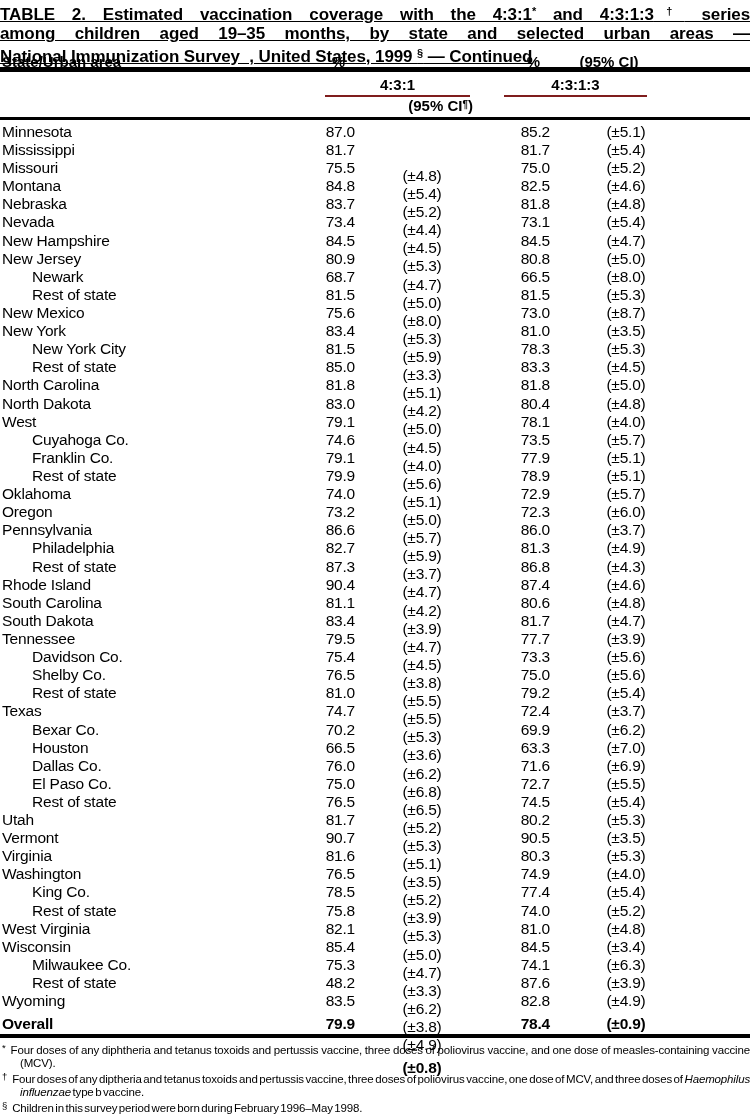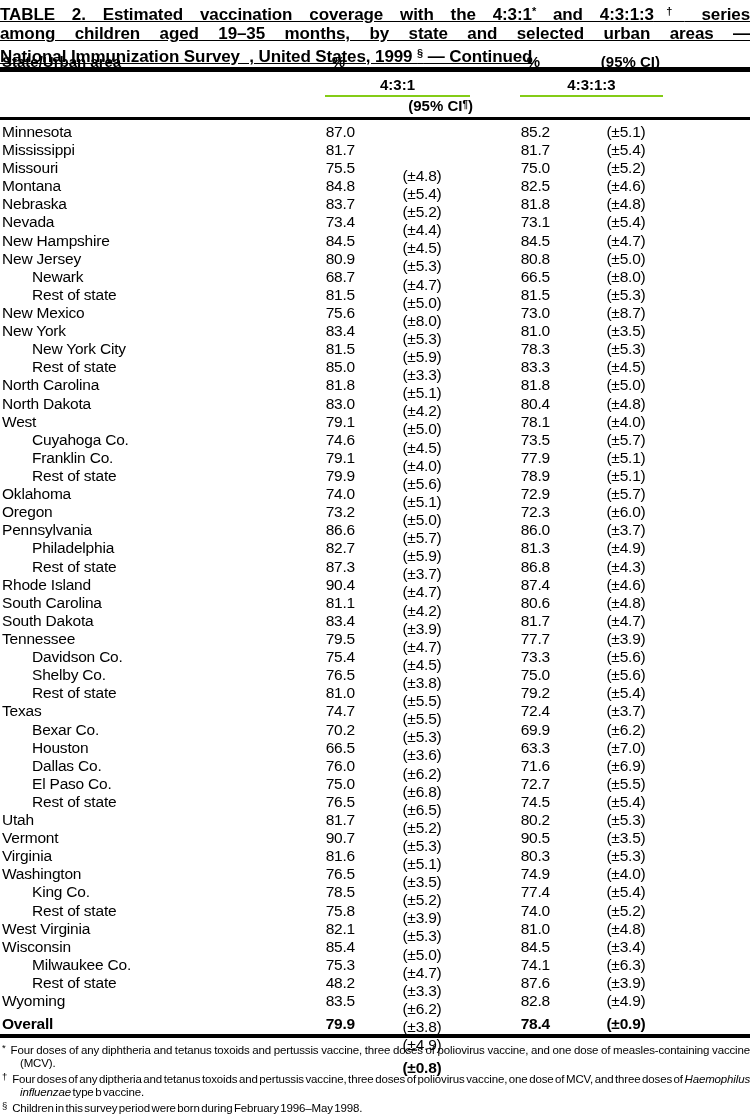--- a/index.html
+++ b/index.html
@@ -16,35 +16,35 @@
   .title-line{white-space:nowrap;}
   .title-line.justify{white-space:normal;text-align:justify;text-align-last:justify;}
   .sup{font-size:11px;vertical-align:5px;font-weight:bold;}
   
   .rule{background:#000000;width:750px;}
   .rule-thick{height:5px;margin-top:1px;}
   .rule-mid{height:3px;}
   .rule-bottom{height:4px;}
   
   .thead{position:relative;height:45px;font-weight:bold;font-size:15px;}
-  .group-hdr{position:absolute;top:4px;height:19px;line-height:17px;border-bottom:2px solid #84cc16;text-align:center;}
+  .group-hdr{position:absolute;top:4px;height:19px;line-height:17px;border-bottom:2px solid #7f1d1d;text-align:center;}
   .g1{left:325px;width:145px;}
-  .g2{left:520px;width:143px;}
+  .g2{left:504px;width:143px;}
   .col-row{position:absolute;bottom:3px;left:0;width:646px;}
   
   .grid{display:grid;grid-template-columns:300px 57px 118px 83px 120px auto;}
   .c-state{text-align:left;padding-left:2px;white-space:nowrap;}
   .c-pct{text-align:right;padding-right:2px;}
   .c-ci{text-align:center;padding-left:12px;margin-top:44px;}
   .c-pct2{text-align:right;padding-right:8px;}
   .c-ci2{text-align:center;padding-left:16px;}
   .col-row .c-pct{padding-right:12px;}
   .col-row .c-ci{text-align:right;padding-right:2px;padding-left:0;}
   .col-row .c-pct2{padding-right:18px;}
-  .col-row .c-ci2{text-align:right;padding-right:18px;padding-left:0;}
+  .col-row .c-ci2{text-align:center;padding-right:18px;padding-left:0;}
   .sup-small{font-size:10px;vertical-align:3px;}
   
   .tbody{padding-top:3px;}
   .row{height:18.12px;line-height:18.12px;font-size:15.5px;letter-spacing:-0.2px;}
   .c-state.indent{padding-left:32px;}
   .overall{font-weight:bold;margin-top:4px;height:20px;line-height:20px;}
   
   .footnotes{margin-top:3px;font-size:11.5px;line-height:13px;letter-spacing:-0.15px;word-spacing:-1.5px;}
   .footnote{padding-left:20px;text-indent:-18px;text-align:justify;}
   .fn-marker{font-size:9.5px;vertical-align:3px;margin-right:5px;}

